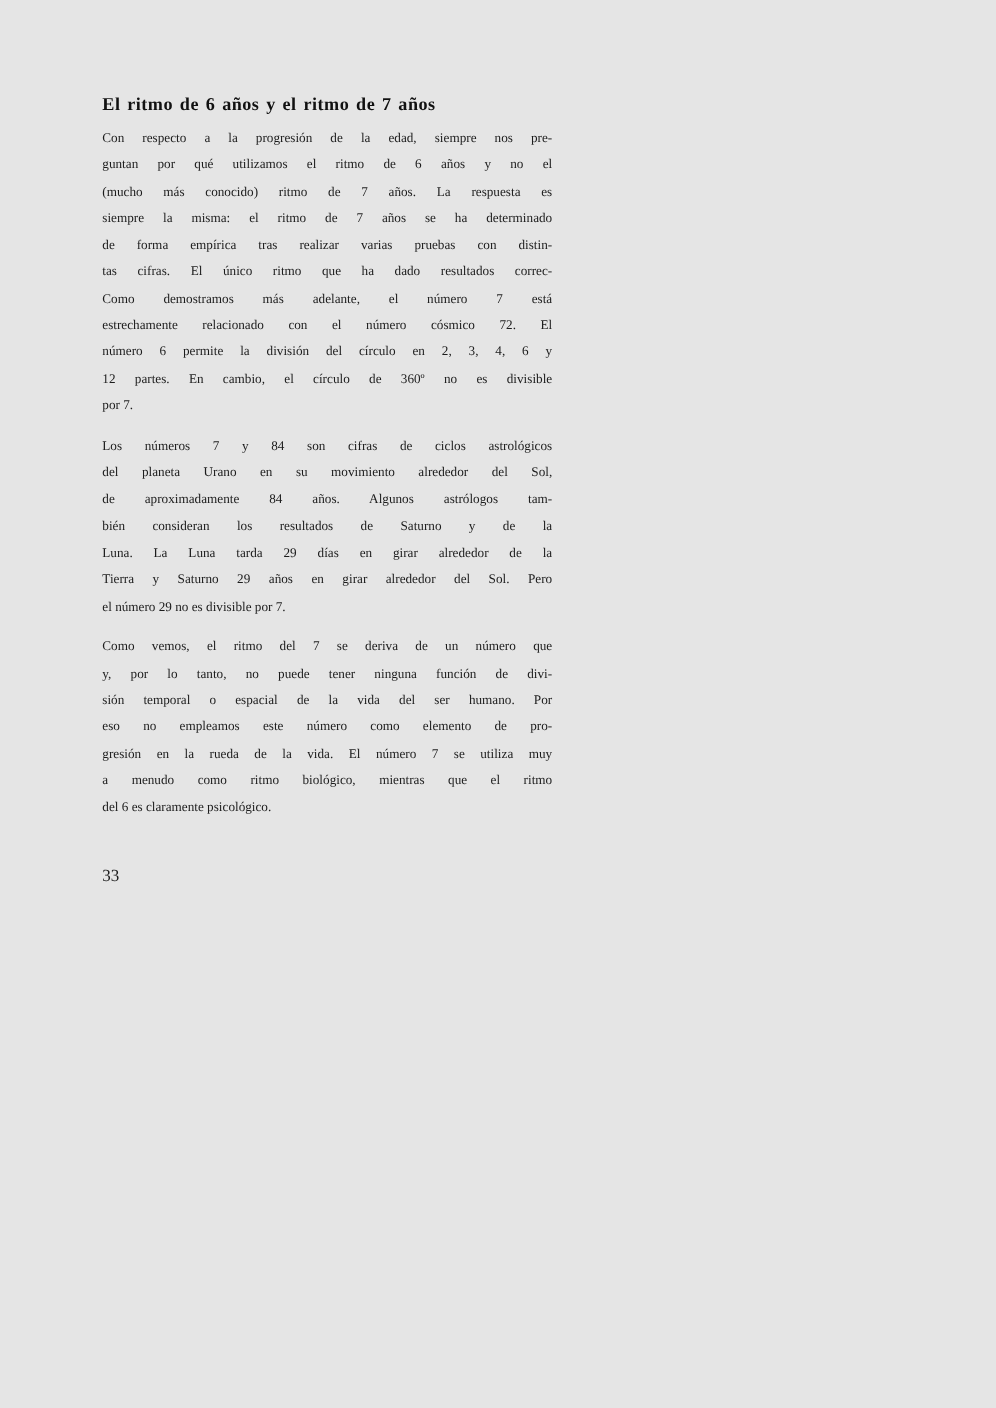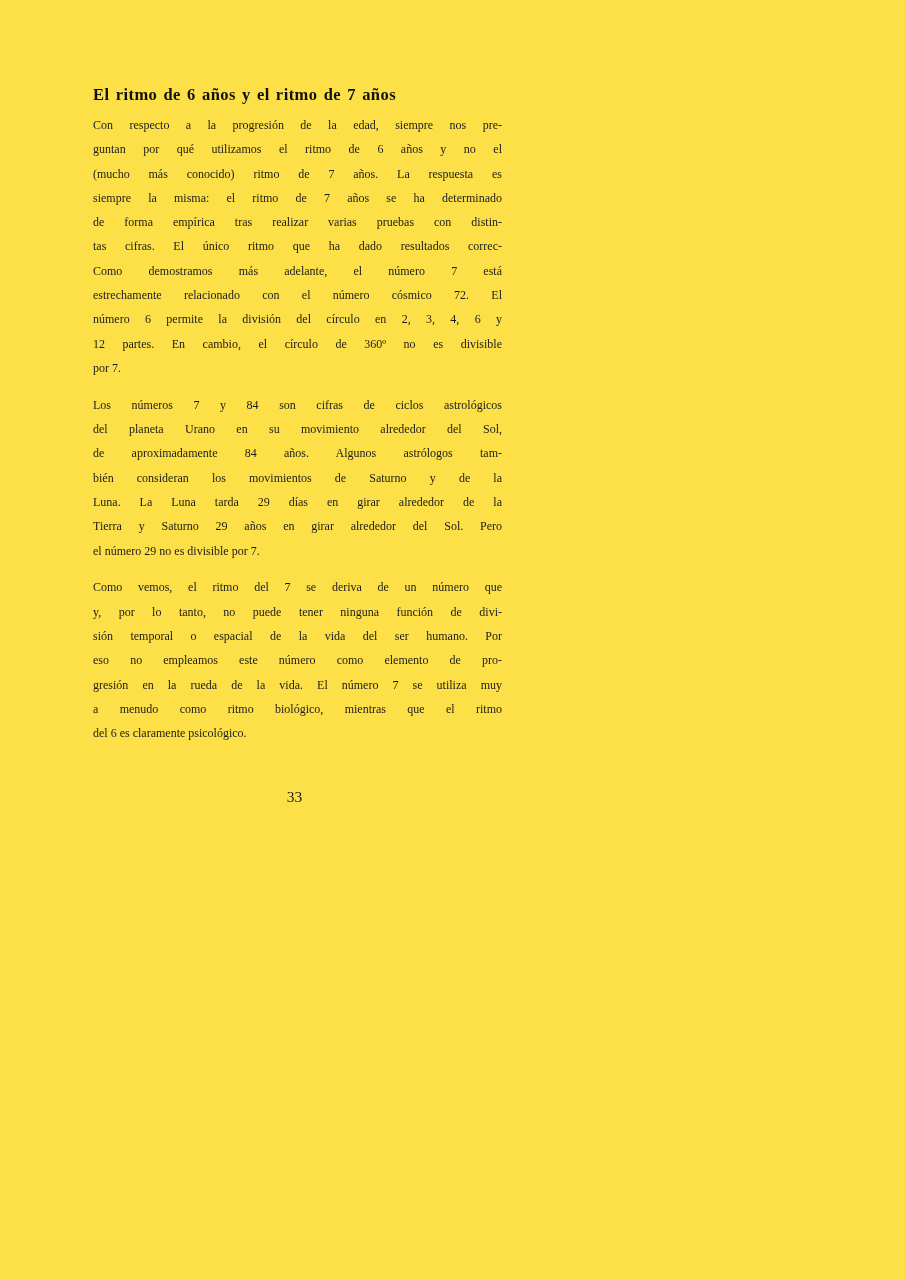--- a/index.html
+++ b/index.html
@@ -13,21 +13,21 @@
     height: 1280px;
     position: relative;
     font-family: "Liberation Serif", "DejaVu Serif", serif;
     color: #1a1a1a;
     -webkit-font-smoothing: antialiased;
   }
 
   .page {
     position: absolute;
     inset: 0;
-    background: #fde047;
+    background: #e5e5e5;
   }
 
   
   .textblock {
     position: absolute;
     left: 93px;
     top: 84px;
     width: 409px;
   }
 
@@ -61,21 +61,21 @@
   .line.last {
     text-align: right;
     text-align-last: left;
   }
 
   .folio {
     position: absolute;
     left: 93px;
     top: 787px;
     width: 409px;
-    text-align: center;
+    text-align: left;
     font-size: 15.5px;
     line-height: 20px;
     color: #1c1c1c;
   }
   .folio .num { padding-right: 6px; }
 </style>
 </head>
 <body>
 
 <div class="page">
@@ -95,21 +95,21 @@
       <span class="line">estrechamente relacionado con el número cósmico 72. El</span>
       <span class="line">número 6 permite la división del círculo en 2, 3, 4, 6 y</span>
       <span class="line">12 partes. En cambio, el círculo de 360º no es divisible</span>
       <span class="line last">por 7.</span>
     </p>
 
     <p class="para">
       <span class="line">Los números 7 y 84 son cifras de ciclos astrológicos</span>
       <span class="line">del planeta Urano en su movimiento alrededor del Sol,</span>
       <span class="line">de aproximadamente 84 años. Algunos astrólogos tam-</span>
-      <span class="line">bién consideran los movimientos de Saturno y de la</span>
+      <span class="line">bién consideran los resultados de Saturno y de la</span>
       <span class="line">Luna. La Luna tarda 29 días en girar alrededor de la</span>
       <span class="line">Tierra y Saturno 29 años en girar alrededor del Sol. Pero</span>
       <span class="line last">el número 29 no es divisible por 7.</span>
     </p>
 
     <p class="para">
       <span class="line">Como vemos, el ritmo del 7 se deriva de un número que</span>
       <span class="line">y, por lo tanto, no puede tener ninguna función de divi-</span>
       <span class="line">sión temporal o espacial de la vida del ser humano. Por</span>
       <span class="line">eso no empleamos este número como elemento de pro-</span>

